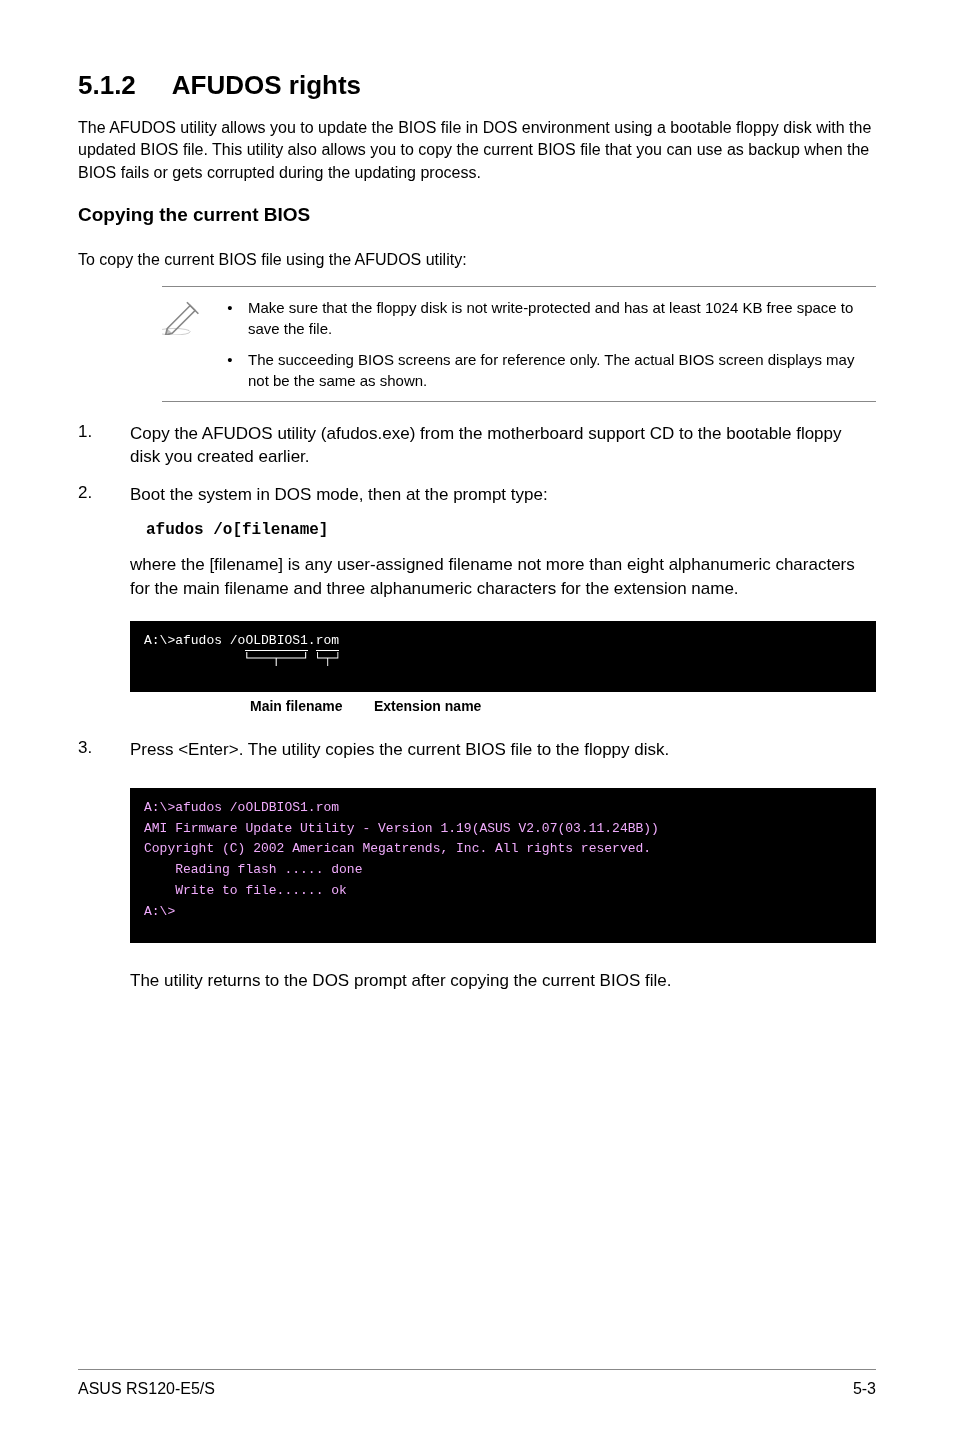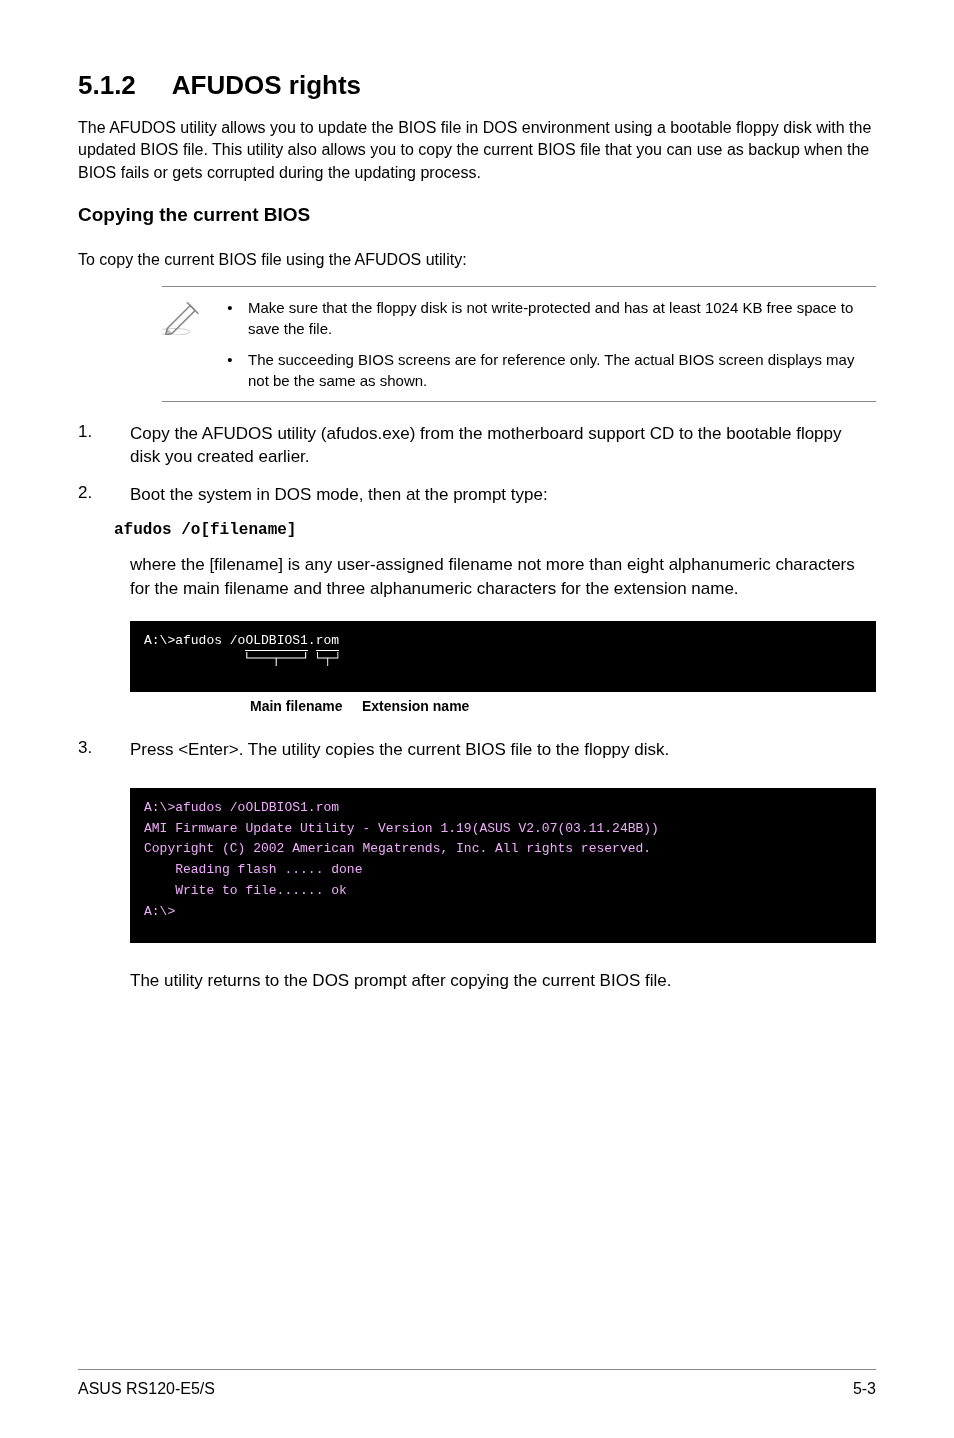--- a/index.html
+++ b/index.html
@@ -45,21 +45,21 @@
     .note-icon svg { width: 40px; height: 36px; }
     .note-content { flex: 1; font-size: 15px; line-height: 1.4; }
     .note-item { display: flex; margin-bottom: 10px; }
     .note-item:last-child { margin-bottom: 0; }
     .note-bullet { width: 36px; text-align: center; }
     .note-text { flex: 1; }
     .ol-item { display: flex; margin-bottom: 14px; }
     .ol-num { width: 52px; font-size: 17px; }
     .ol-body { flex: 1; font-size: 17px; line-height: 1.4; }
     .cmd-indent {
-      margin-left: 36px;
+      margin-left: 68px;
       font-family: "Courier New", monospace;
       font-weight: bold;
       font-size: 16px;
       margin-bottom: 14px;
     }
     .para-indent {
       margin-left: 52px;
       font-size: 17px;
       line-height: 1.4;
       margin-bottom: 20px;
@@ -81,21 +81,21 @@
       left: 0; right: 0; top: 100%;
       width: 100%; height: 20px;
     }
     .filename-labels {
       margin-left: 52px;
       display: flex;
       margin-bottom: 24px;
       padding-left: 120px;
     }
     .filename-labels span { font-size: 14px; font-weight: bold; }
-    .label-main { width: 112px; }
+    .label-main { width: 124px; }
     .label-ext { }
     .console-block2 {
       margin-left: 52px;
       margin-bottom: 26px;
       background: #000;
       color: #f0abfc;
       font-family: "Courier New", monospace;
       font-size: 13px;
       padding: 10px 14px 20px 14px;
       line-height: 1.6;

